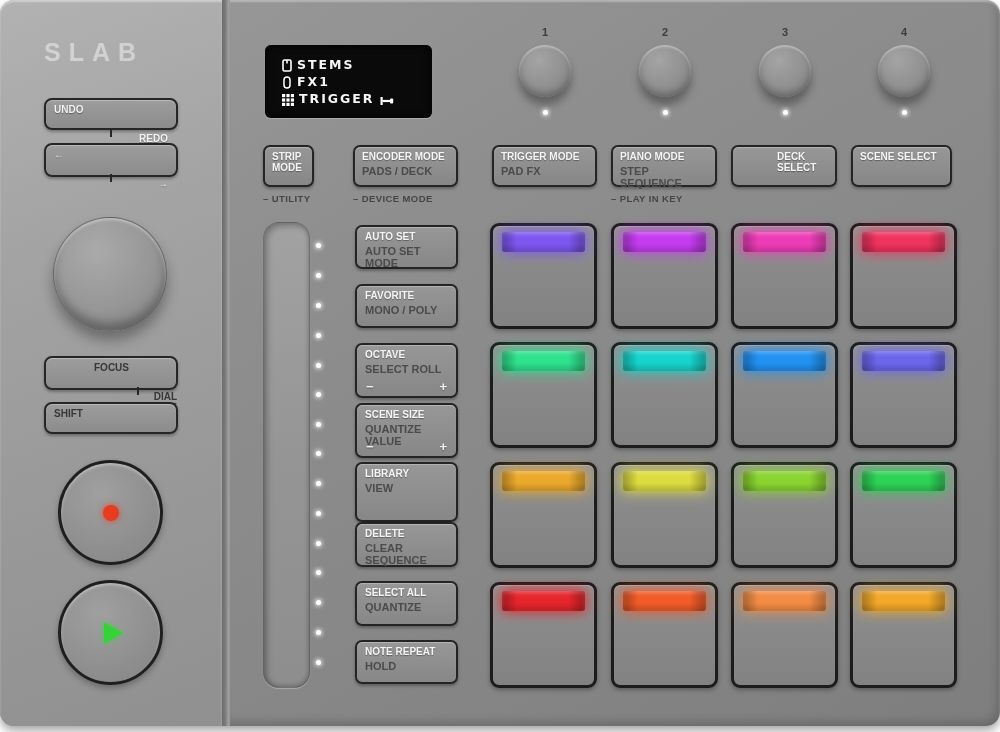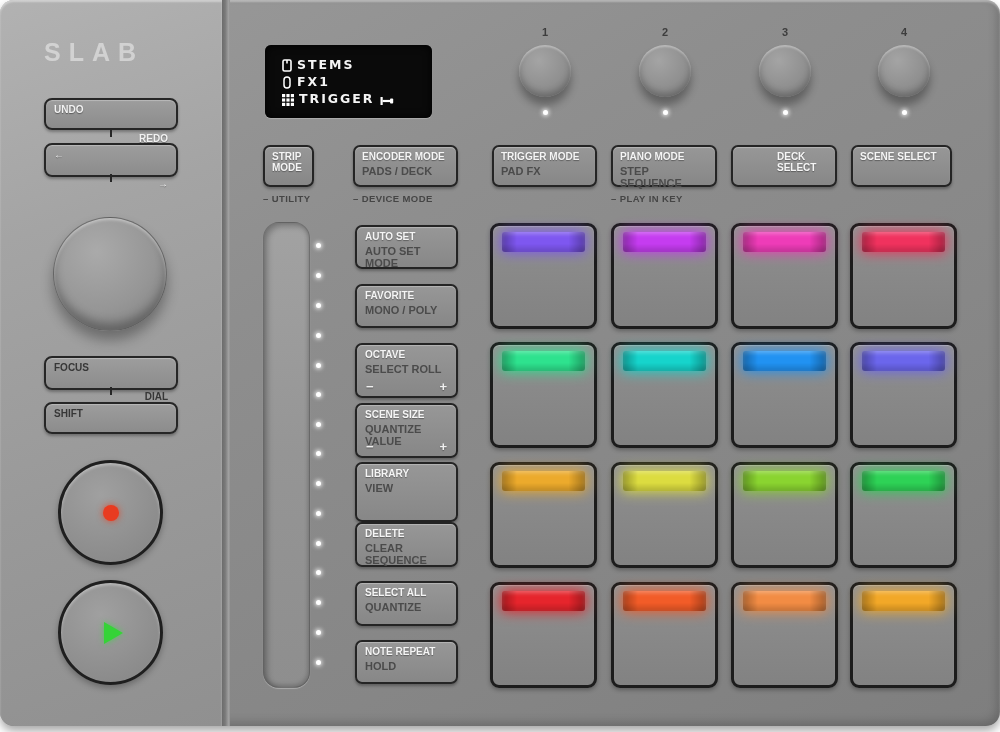--- a/index.html
+++ b/index.html
@@ -23,21 +23,21 @@
   
   .split-btn{position:absolute;display:flex;border:2px solid #262626;border-radius:8px;
     background:linear-gradient(180deg,#9d9d9d,#8c8c8c);
     box-shadow:0 2px 3px rgba(0,0,0,.3), inset 0 1px 1px rgba(255,255,255,.3);}
   .split-btn .cell{flex:1;padding:4px 8px;font-size:10px;font-weight:bold;}
   .split-btn .cell+.cell{border-left:2px solid #262626;text-align:right;margin-top:29px;}
   .lite{color:#f2f2f2;text-shadow:0 1px 1px rgba(0,0,0,.4);}
   .dark{color:#373737;}
   .undo-redo{left:44px;top:98px;width:134px;height:32px;}
   .arrows{left:44px;top:143px;width:134px;height:34px;}
-  .focus-dial{left:44px;top:356px;width:134px;height:34px;}
+  .focus-dial{left:44px;top:356px;width:134px;height:34px;padding-left:40px;}
   .shift-btn{position:absolute;left:44px;top:402px;width:134px;height:32px;
     border:2px solid #262626;border-radius:8px;padding:4px 8px;font-size:10px;font-weight:bold;color:#373737;
     background:linear-gradient(180deg,#9d9d9d,#8c8c8c);
     box-shadow:0 2px 3px rgba(0,0,0,.3), inset 0 1px 1px rgba(255,255,255,.3);}
 
   .big-dial{position:absolute;left:53px;top:217px;width:114px;height:114px;border-radius:50%;
     background:radial-gradient(circle at 38% 30%,#aaaaaa,#969696 55%,#7d7d7d 100%);
     border:1px solid rgba(0,0,0,.3);
     box-shadow:0 9px 13px rgba(0,0,0,.32), inset 0 2px 3px rgba(255,255,255,.4), inset 0 -7px 10px rgba(0,0,0,.28);}
 

